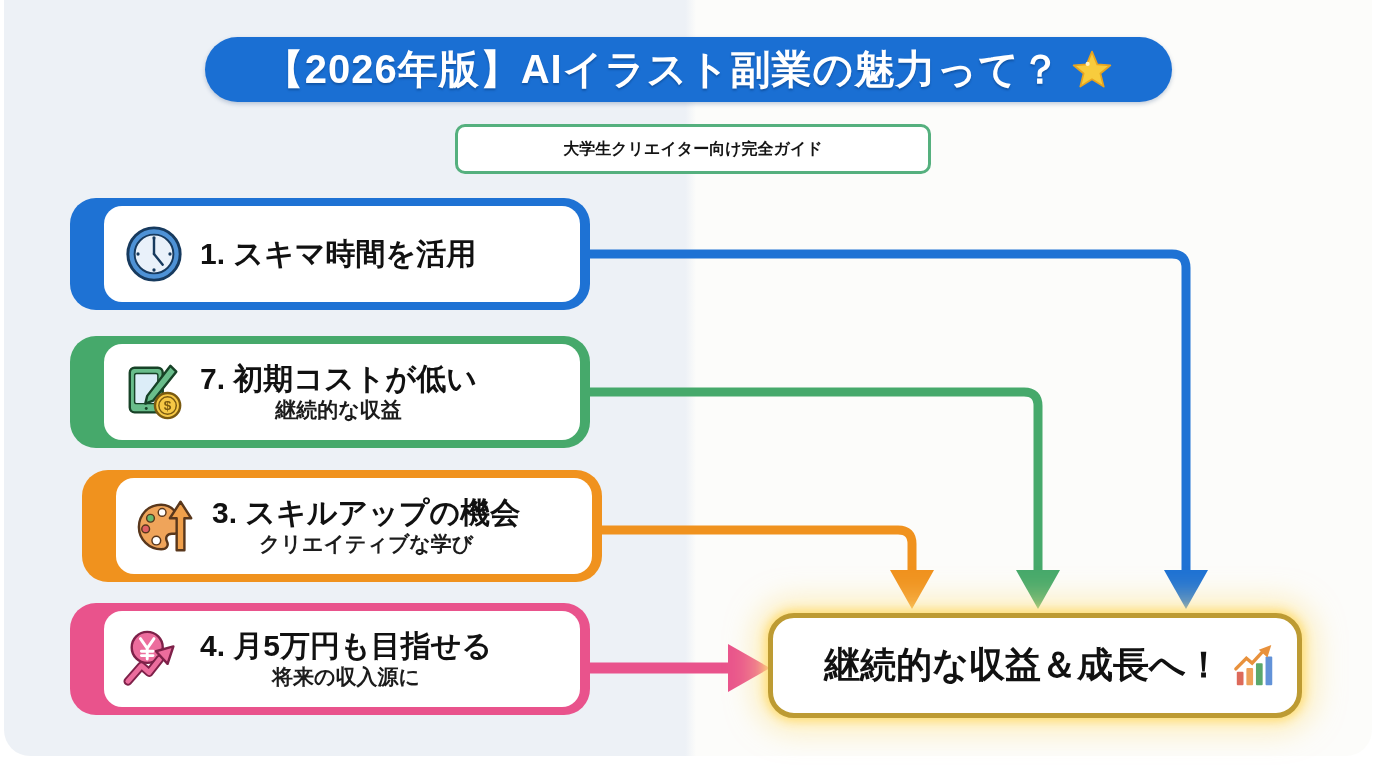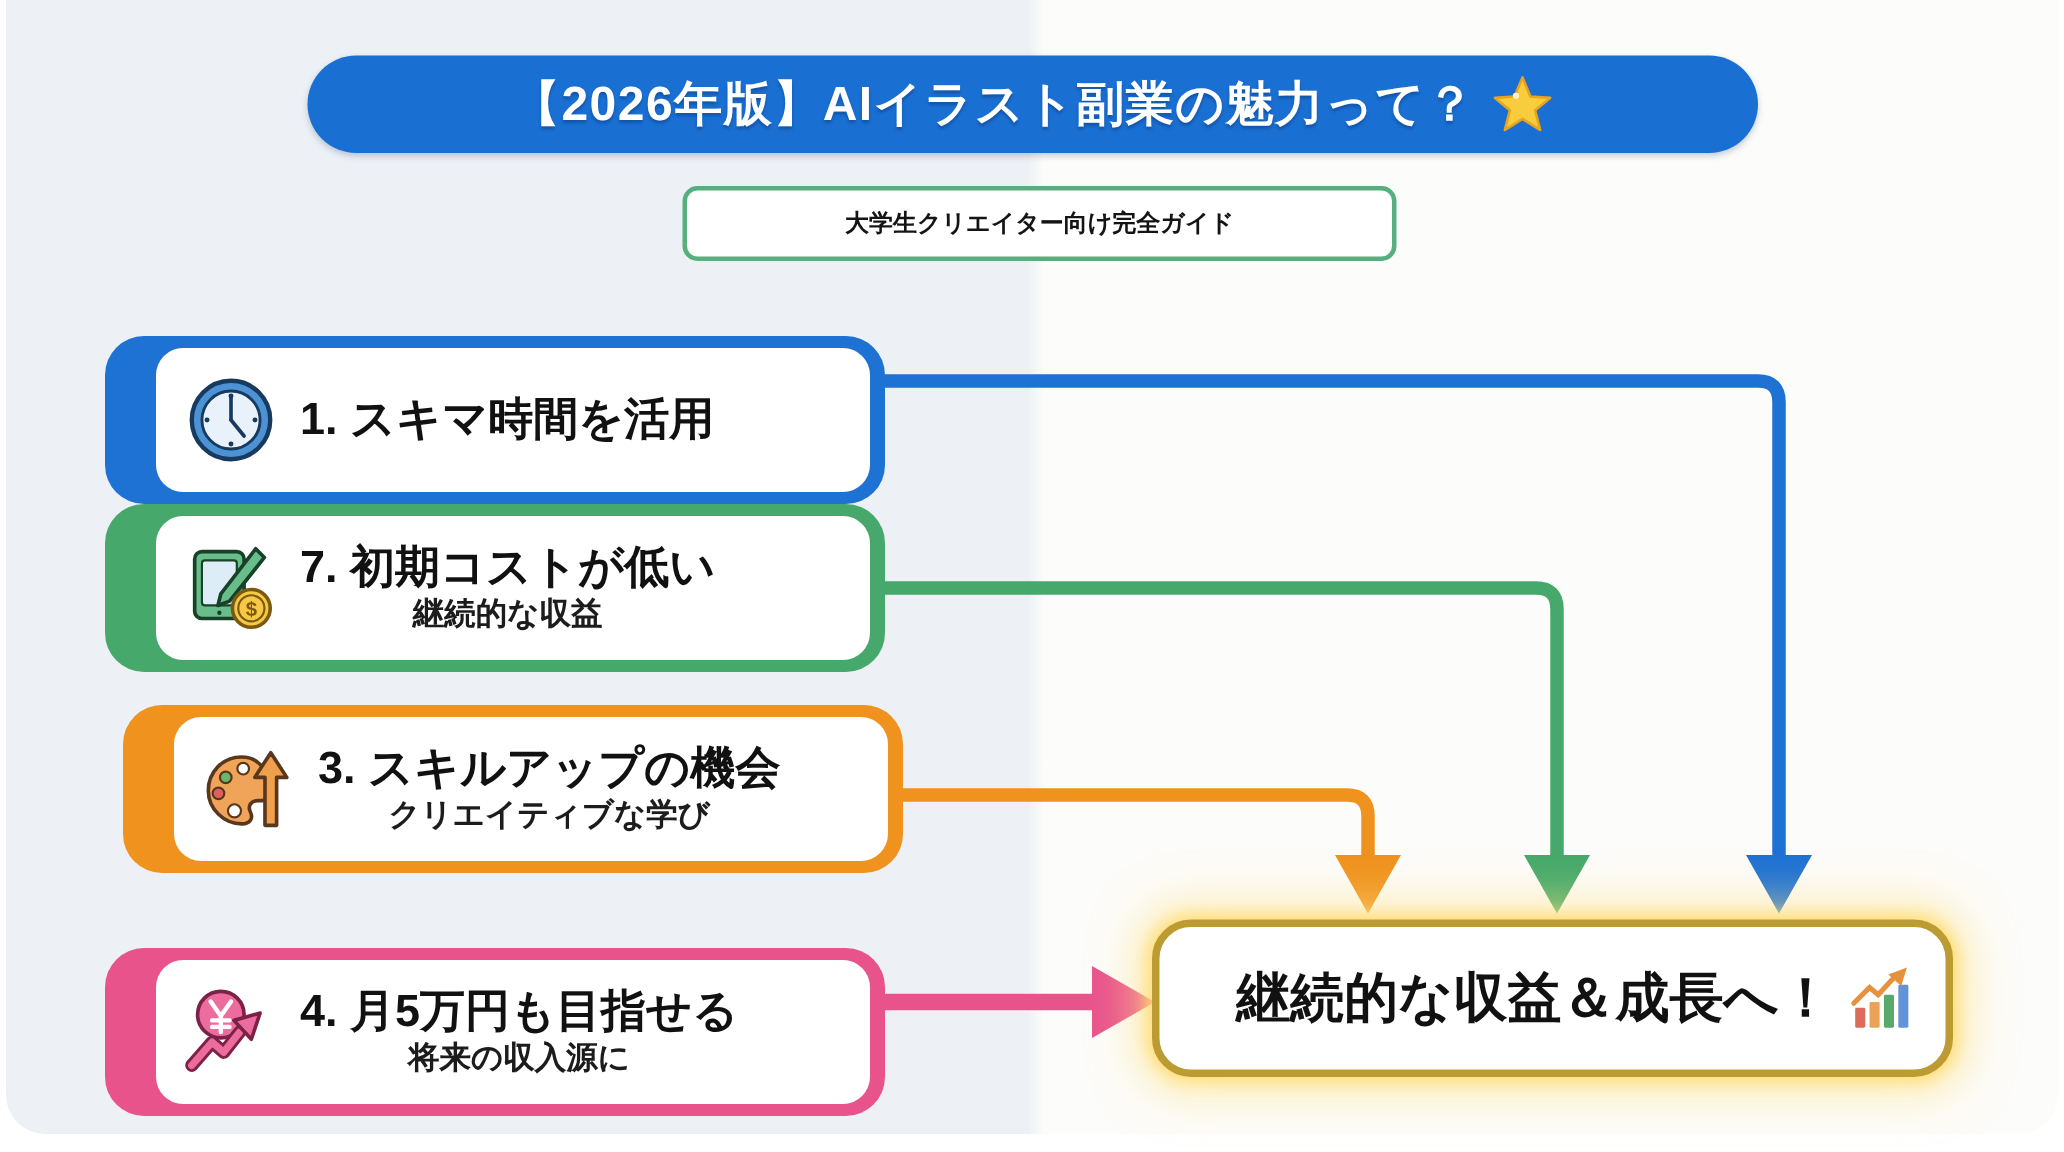--- a/index.html
+++ b/index.html
@@ -20,33 +20,33 @@
     background:linear-gradient(90deg,#edf1f6 0%,#edf1f6 49.8%,#fcfcfa 50.6%,#fcfcfa 100%);
   }
   
   .title-banner{
     position:absolute;left:205px;top:37px;width:967px;height:65px;
     background:#1a6fd3;border-radius:34px;
     display:flex;align-items:center;justify-content:center;gap:10px;
     box-shadow:0 2px 4px rgba(20,60,120,.25);
   }
   .title-banner .t{
-    color:#ffffff;font-size:32px;font-weight:bold;letter-spacing:1px;
+    color:#ffffff;font-size:40px;font-weight:bold;letter-spacing:1px;
     text-shadow:0 2px 2px rgba(0,40,90,.35);
     white-space:nowrap;
   }
   .guide-badge{
     position:absolute;left:455px;top:124px;width:470px;height:44px;
     background:#ffffff;border:3px solid #55b07e;border-radius:10px;
     display:flex;align-items:center;justify-content:center;
     font-size:16px;font-weight:bold;color:#141414;white-space:nowrap;
   }
   
   .card{position:absolute;left:70px;width:520px;height:112px;border-radius:26px;}
-  .card-blue  {background:#1e72d4;margin-top:26px;}
+  .card-blue  {background:#1e72d4;}
   .card-green {background:#46a96b;}
   .card-orange{background:#f0921e;}
   .card-pink  {background:#e9538c;}
   .card-inner{
     position:absolute;left:34px;top:8px;right:10px;bottom:8px;
     background:#ffffff;border-radius:18px;
     display:flex;align-items:center;gap:14px;padding-left:18px;box-sizing:border-box;
   }
   .card-icon{width:64px;height:64px;flex:0 0 64px;display:flex;align-items:center;justify-content:center;}
   .card-text{display:flex;flex-direction:column;align-items:center;}
@@ -146,21 +146,21 @@
           <path d="M43 22 L36 22 L47 5 L58 22 L51 22 L51 55 L43 55 Z" fill="#f0a04b" stroke="#59371c" stroke-width="2.5" stroke-linejoin="round"></path>
         </svg>
       </span>
       <span class="card-text">
         <span class="card-title">3. スキルアップの機会</span>
         <span class="card-sub">クリエイティブな学び</span>
       </span>
     </div>
   </div>
 
-  <div class="card card-pink" style="top:632px;text-decoration:underline;">
+  <div class="card card-pink" style="top:603px;text-decoration:underline;">
     <div class="card-inner">
       <span class="card-icon">
         <svg width="62" height="62" viewBox="0 0 64 64">
           <circle cx="25" cy="20" r="16" fill="#ec6d9d" stroke="#7e2149" stroke-width="2.5"></circle>
           <path d="M18 11 L25 21 M32 11 L25 21 M25 21 V32 M19 24 H31 M19 28.5 H31" stroke="#ffffff" stroke-width="3" stroke-linecap="round" fill="none"></path>
           <path d="M5 55 L19 39 L27 46 L38 32" fill="none" stroke="#7e2149" stroke-width="9" stroke-linecap="round" stroke-linejoin="round"></path>
           <path d="M5 55 L19 39 L27 46 L38 32" fill="none" stroke="#ec6d9d" stroke-width="5" stroke-linecap="round" stroke-linejoin="round"></path>
           <path d="M34 24 L52 19 L46 37 Z" fill="#ec6d9d" stroke="#7e2149" stroke-width="2.5" stroke-linejoin="round"></path>
         </svg>
       </span>

